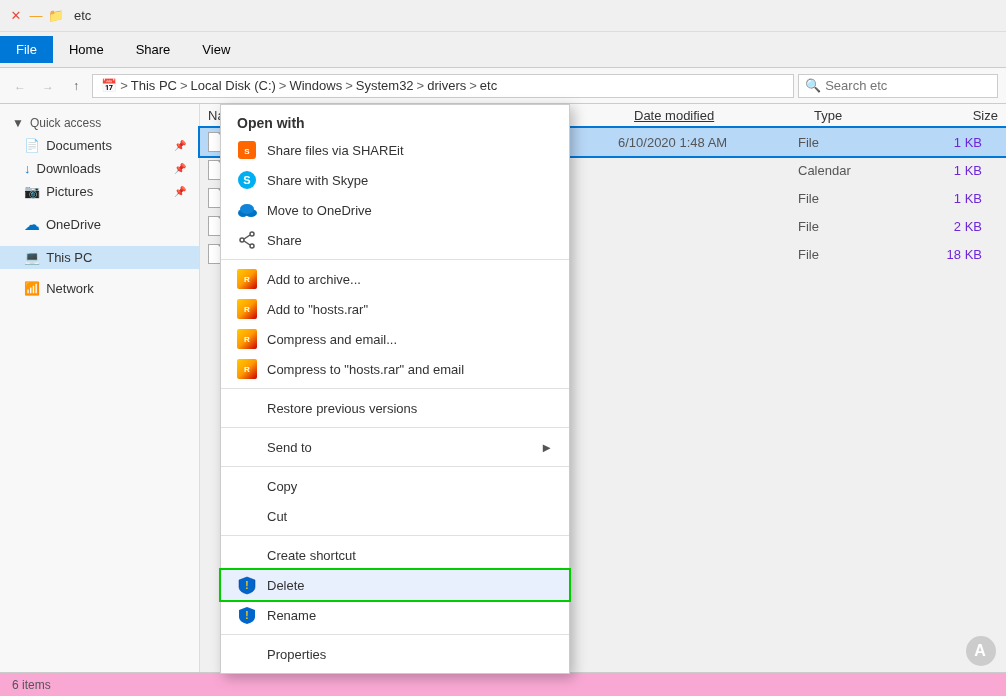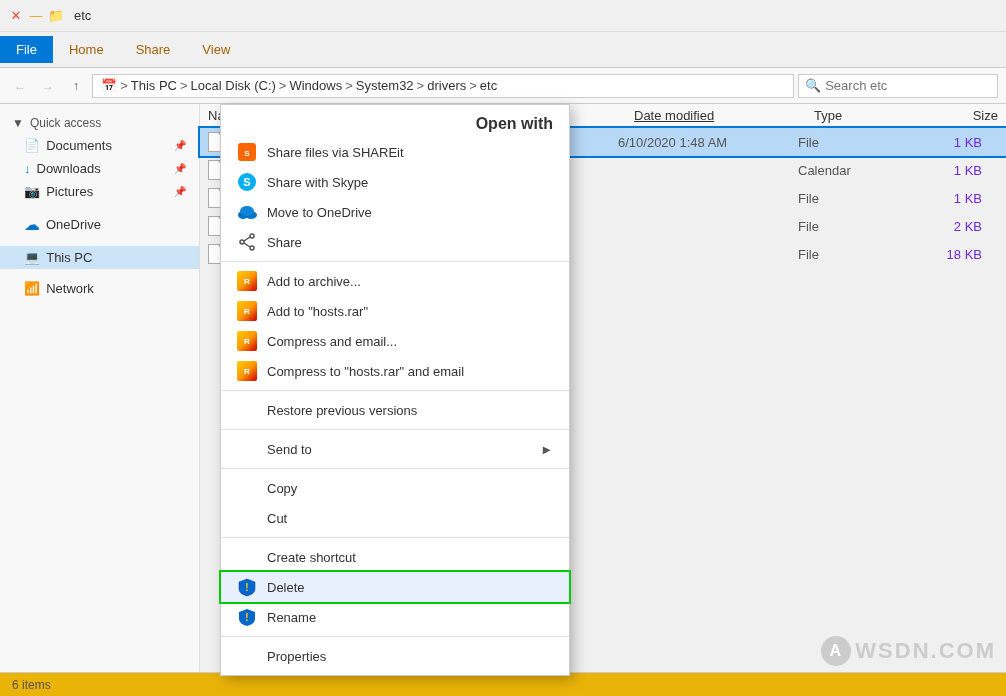--- a/index.html
+++ b/index.html
@@ -49,21 +49,21 @@
       height: 36px;
       background: #f0f0f0;
       display: flex;
       align-items: center;
       border-bottom: 1px solid #ccc;
     }
     .ribbon-tab {
       padding: 6px 16px;
       font-size: 13px;
       cursor: pointer;
-      color: #a16207;
+      color: #000000;
     }
     .ribbon-tab.active {
       background: #0078d7;
       color: white;
     }
 
     
     .address-bar {
       height: 36px;
       background: #f8f8f8;
@@ -205,25 +205,24 @@
       top: 0px;
       left: 220px;
       width: 350px;
       background: white;
       border: 1px solid #ccc;
       box-shadow: 4px 4px 12px rgba(0,0,0,0.25);
       z-index: 100;
       padding: 4px 0;
     }
     .menu-section-header {
-      padding: 6px 16px 4px 16px;
-      font-size: 16px;
+      padding: 6px 4px 4px 16px;
+      font-size: 14px;
       font-weight: bold;
       color: #333;
-      text-align: right;
     }
     .menu-separator {
       height: 1px;
       background: #e0e0e0;
       margin: 4px 0;
     }
     .menu-item {
       padding: 5px 16px;
       display: flex;
       align-items: center;
@@ -246,21 +245,21 @@
       justify-content: center;
     }
     .menu-item .arrow {
       margin-left: auto;
       color: #555;
     }
 
     
     .status-bar {
       height: 24px;
-      background: #eab308;
+      background: #f9a8d4;
       border-top: 1px solid #ccc;
       display: flex;
       align-items: center;
       padding: 0 12px;
       font-size: 12px;
       color: #555;
       position: absolute;
       bottom: 0;
       left: 0;
       right: 0;
@@ -645,20 +644,19 @@
       <div class="menu-separator"></div>
 
       <div class="menu-item">
         <div class="menu-icon"></div>
         <span>Properties</span>
       </div>
     </div>
 
     <div class="watermark">
       <div class="watermark-logo">A</div>
-      <span>WSDN.COM</span>
     </div>
   </div>
 
   <div class="status-bar">
     <span>6 items</span>
   </div>
 </div>
 
 </body></html>

